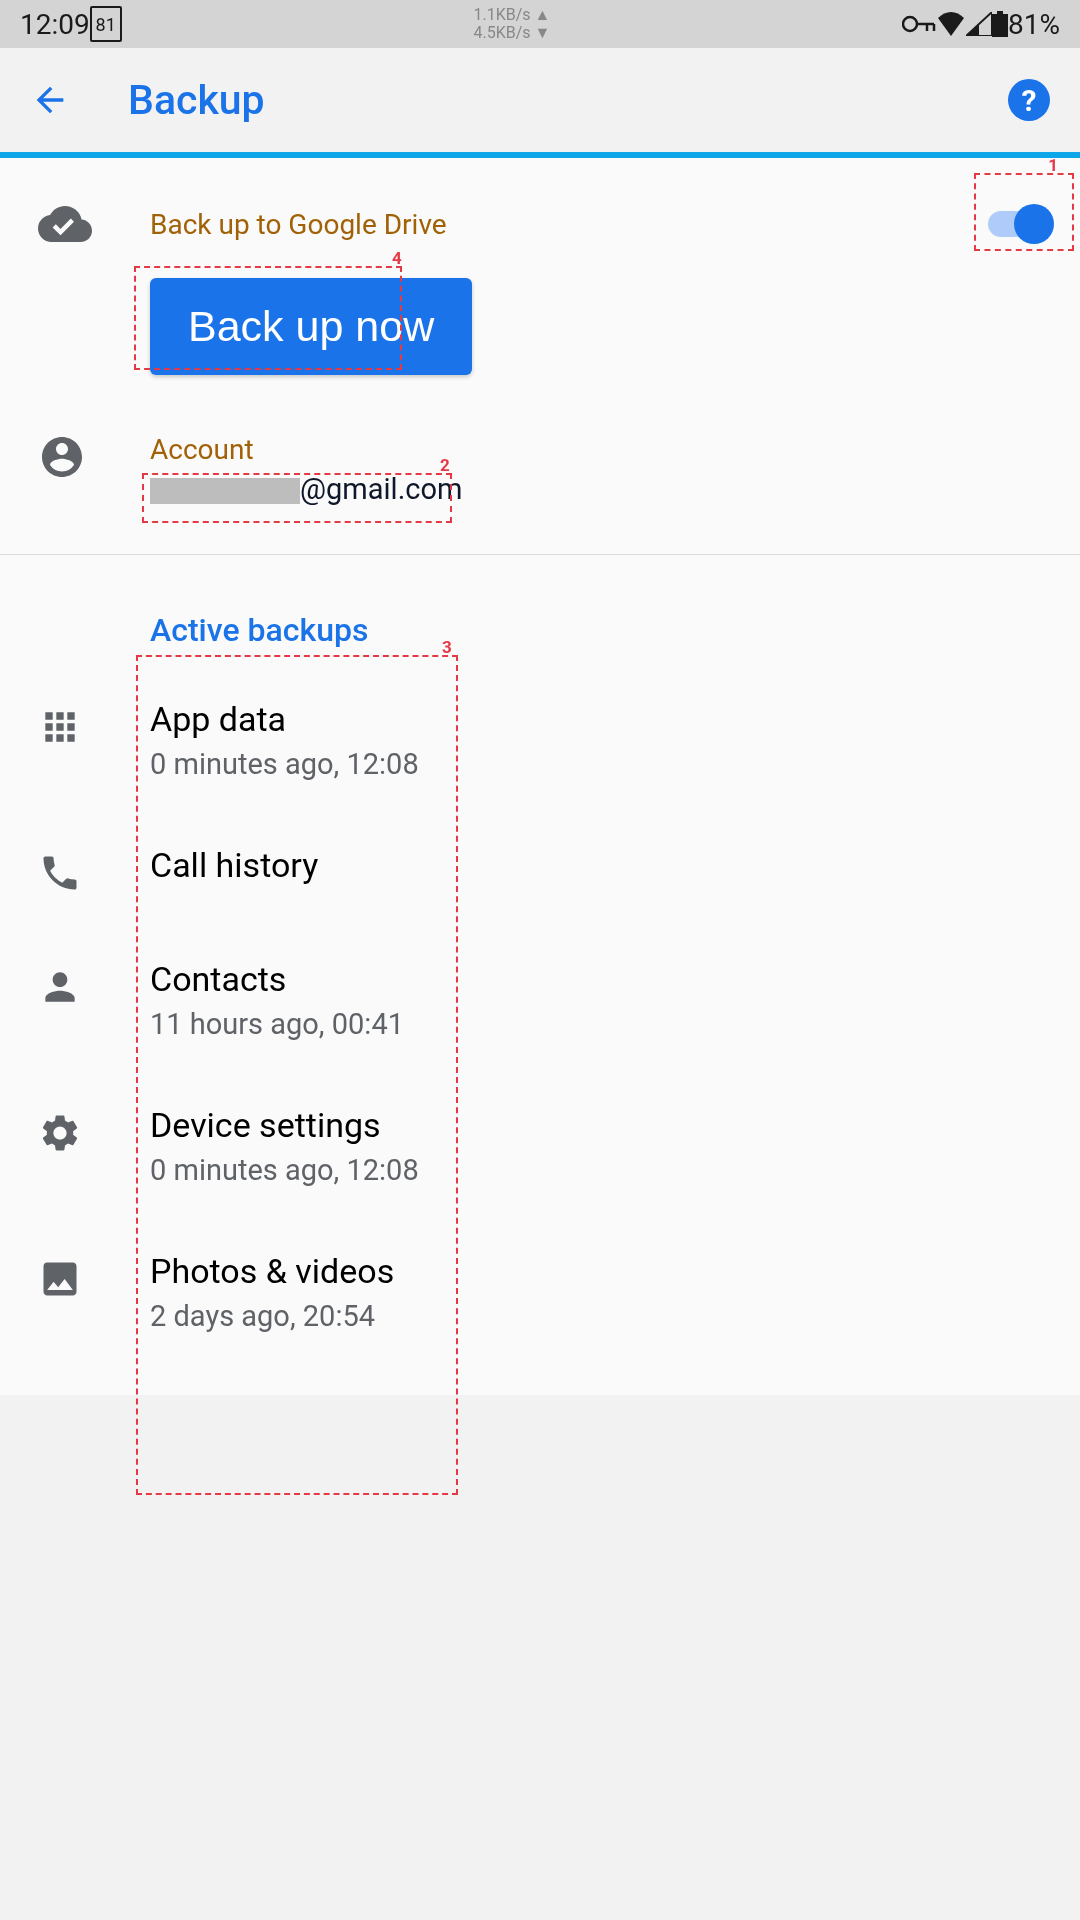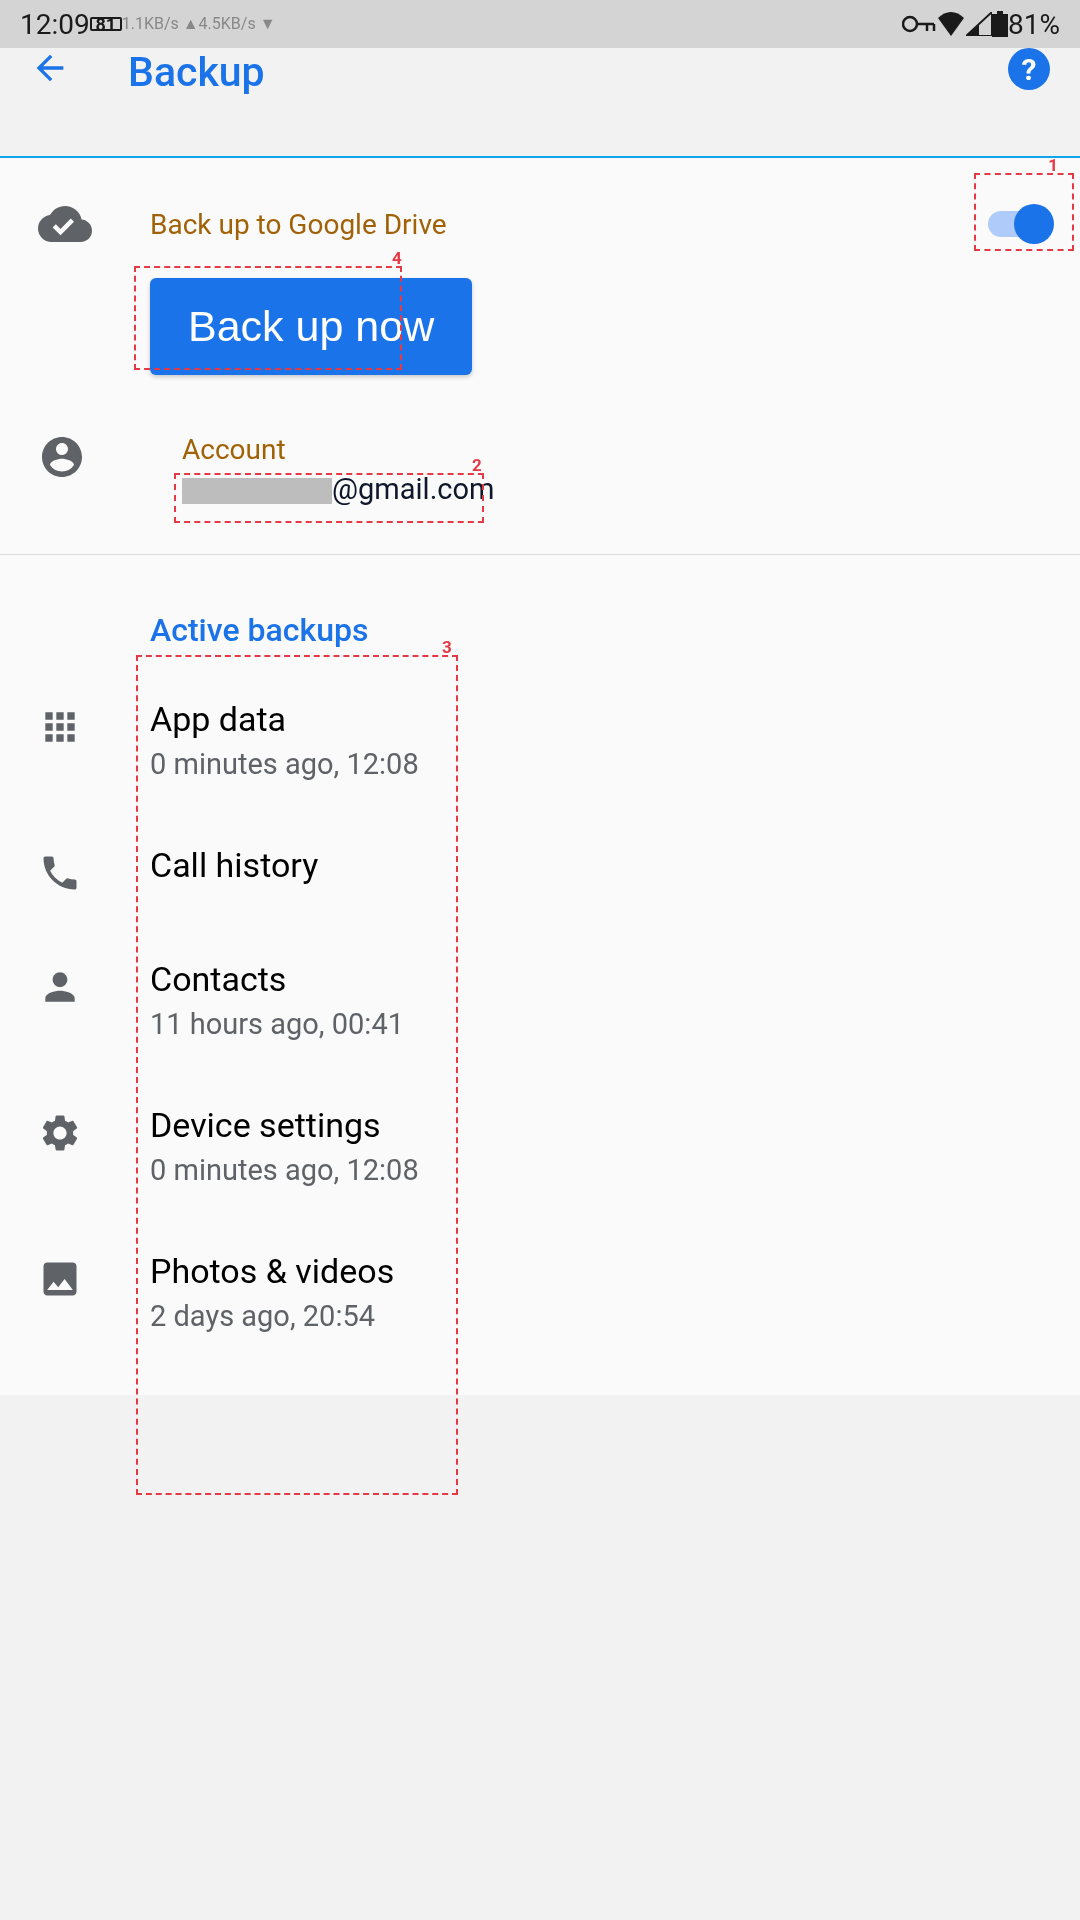--- a/index.html
+++ b/index.html
@@ -24,50 +24,50 @@
       font-size: 28px;
       font-weight: 400;
     }
     .status-left {
       display: flex;
       align-items: center;
     }
     .status-center {
       flex: 1;
       display: flex;
-      flex-direction: row;
+      flex-direction: column;
       align-items: center;
       font-size: 16px;
       color: #888;
       line-height: 18px;
     }
     .status-right {
       display: flex;
       align-items: center;
       gap: 0;
     }
     .cal-icon {
       width: 32px;
-      height: 14px;
+      height: 36px;
       border: 2.5px solid #1a1a1a;
       border-radius: 2px;
       display: flex;
       align-items: center;
       justify-content: center;
       font-size: 18px;
-      font-weight: bold;
+      font-weight: normal;
       position: relative;
     }
     .header {
       height: 110px;
       background: #f2f2f2;
       display: flex;
-      align-items: flex-start;
+      align-items: center;
       padding: 0 30px;
-      border-bottom: 2px solid #0ea5e9;
+      border-bottom: 6px solid #0ea5e9;
     }
     .back-arrow {
       color: #1a73e8;
       font-size: 38px;
       margin-right: 58px;
     }
     .header-title {
       color: #1a73e8;
       font-size: 41px;
       font-weight: 500;
@@ -281,21 +281,21 @@
       <div class="annotation-box" style="top:6px;left:134px;width:268px;height:104px;"></div>
       <div class="annotation-label" style="top:-12px;left:392px;">4</div>
     </div>
 
     <div class="row" style="align-items:flex-start;padding-top:40px;">
       <span class="row-icon">
         <svg width="48" height="48" viewBox="0 0 24 24">
             <path d="M12 2C6.48 2 2 6.48 2 12s4.48 10 10 10 10-4.48 10-10S17.52 2 12 2zm0 3c1.66 0 3 1.34 3 3s-1.34 3-3 3-3-1.34-3-3 1.34-3 3-3zm0 14.2a7.2 7.2 0 0 1-6-3.22c.03-1.99 4-3.08 6-3.08 1.99 0 5.97 1.09 6 3.08a7.2 7.2 0 0 1-6 3.22z" fill="#5f6368"></path>
           </svg>
       </span>
-      <div class="row-content" style="position:relative;margin-left:32px;">
+      <div class="row-content" style="position:relative;">
         <div class="row-title">Account</div>
         <div class="row-subtitle">
           <span class="redacted"></span><span>@gmail.com</span>
         </div>
         <div class="annotation-box" style="top:40px;left:-8px;width:310px;height:50px;"></div>
         <div class="annotation-label" style="top:22px;left:290px;">2</div>
       </div>
     </div>
   </div>
 

